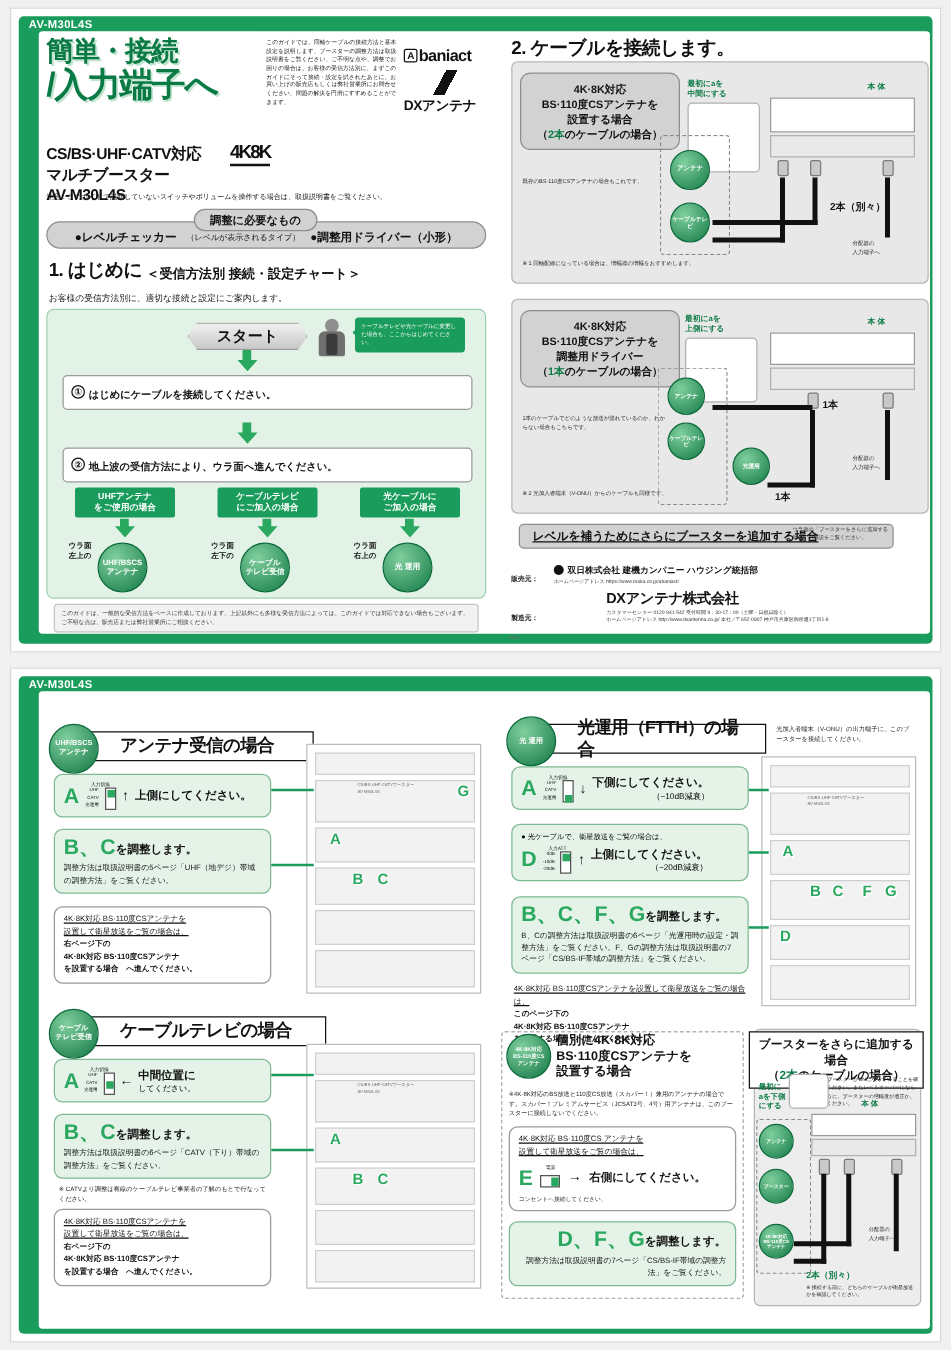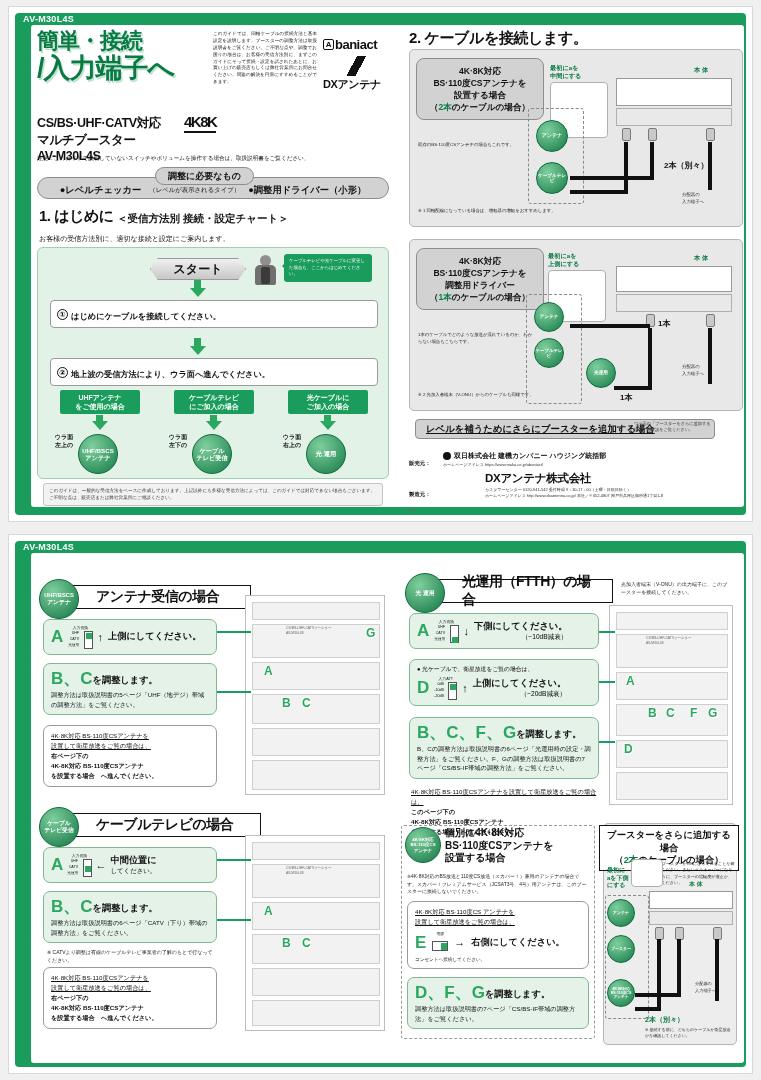--- a/index.html
+++ b/index.html
@@ -710,21 +710,21 @@
       <span>
         <div class="swcap">電源</div>
         <span class="switch" style="width:16px; height:10px;"><i style="left:8px; top:1px; width:6px; height:7px;"></i></span>
       </span>
       <span style="font-size:11px;">→</span>
       <span class="instmain">右側にしてください。</span>
     </div>
     <div class="tiny-note" style="position:static; margin-top:2px; font-size:4.6px;">コンセントへ接続してください。</div>
   </div>
 
-  <div class="instbox" style="left:398px; top:442px; width:182px;">
+  <div class="instbox" style="left:398px; top:442px; width:182px;text-align:right;">
     <div><span class="ltr">D、F、G</span><span class="instmain">を調整します。</span></div>
     <div class="instsub">調整方法は取扱説明書の7ページ「CS/BS-IF帯域の調整方法」をご覧ください。</div>
   </div>
 
   <div class="diagram-panel" style="left:594px; top:288px; width:134px; height:222px; background:#ededed;"></div>
   <div class="subtitle" style="left:590px; top:290px; width:140px;">
     <div>ブースターをさらに追加する場合</div>
     <div><span>（</span><span class="g">2本</span><span>のケーブルの場合）</span></div>
   </div>
   <div class="tiny-note" style="left:640px; top:326px; width:86px; font-size:4.1px;">※ 追加ブースターがONになっていることを確認してください。またレベルオーバーにならないように、ブースターの増幅度が適正か、ご確認ください。</div>

